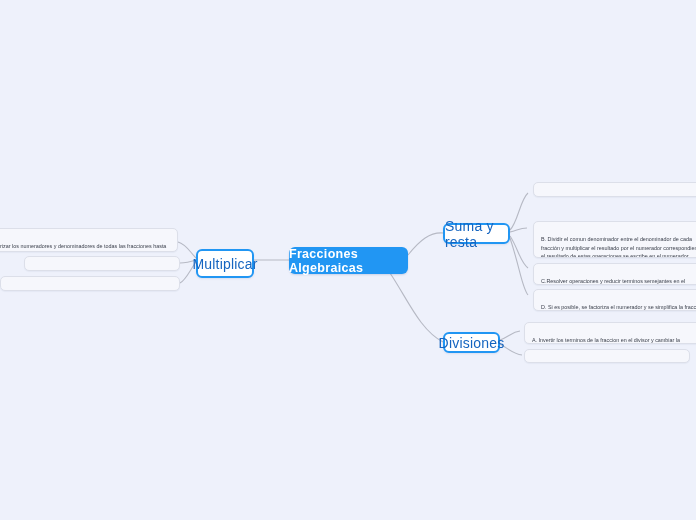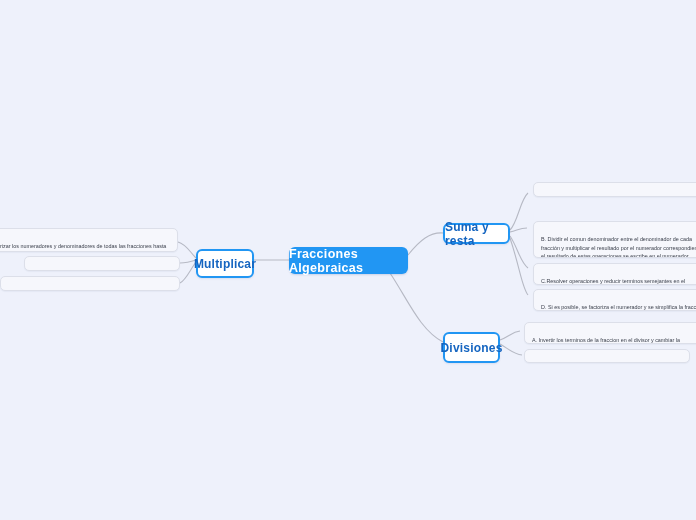--- a/index.html
+++ b/index.html
@@ -44,22 +44,22 @@
     align-items: center;
     justify-content: center;
     box-shadow: 0 1px 2px rgba(40,70,140,0.18);
   }
   
   .branch-node {
     background: #ffffff;
     border: 2px solid #2196f3;
     border-radius: 6px;
     color: #1565c0;
-    font-weight: bold;
-    font-size: 12px;
+    font-weight: normal;
+    font-size: 14px;
     letter-spacing: 0.2px;
     display: flex;
     align-items: center;
     justify-content: center;
     box-shadow: 0 1px 2px rgba(40,70,140,0.10);
   }
   
   .leaf-node {
     background: #f6f7fc;
     border: 1px solid #dcdfe9;
@@ -110,21 +110,21 @@
   </div>
 
   <div class="node branch-node" style="left:196px; top:249px; width:58px; height:29px;">
     <span>Multiplicar</span>
   </div>
 
   <div class="node branch-node" style="left:443px; top:223px; width:67px; height:21px;">
     <span>Suma y resta</span>
   </div>
 
-  <div class="node branch-node" style="left:443px; top:332px; width:57px; height:31px;">
+  <div class="node branch-node" style="left:443px; top:332px; width:57px; height:21px;">
     <span>Divisiones</span>
   </div>
 
   <div class="node leaf-node leaf-left" style="left:-28px; top:228px; width:206px; height:24px;">
     <span>A. Factorizar los numeradores y denominadores de todas las fracciones hasta donde sea posible.</span>
   </div>
 
   <div class="node leaf-node leaf-left" style="left:24px; top:256px; width:156px; height:15px;">
     
   </div>

